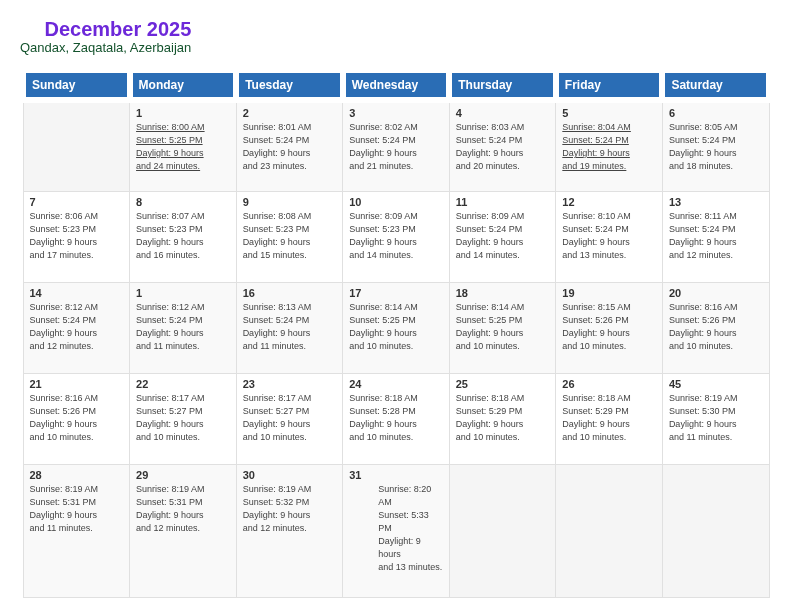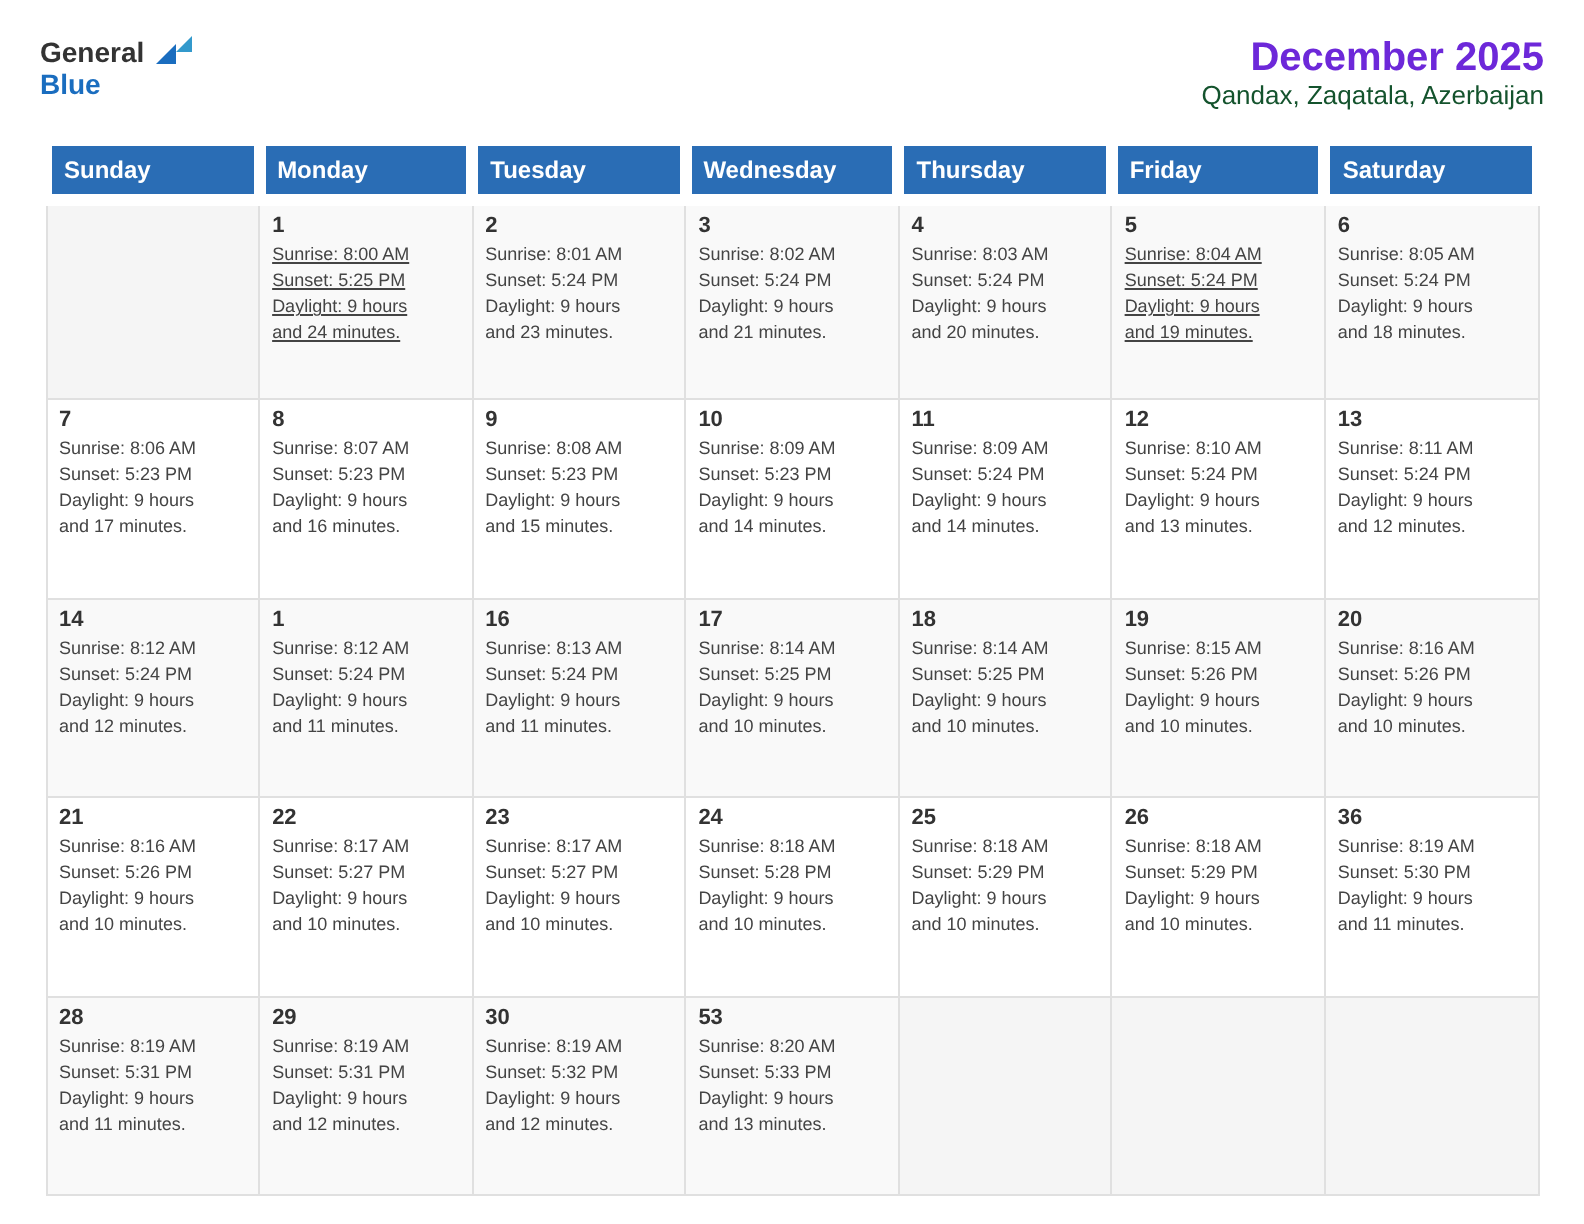--- a/index.html
+++ b/index.html
@@ -89,29 +89,20 @@
     }
     td.empty {
       background: #f5f5f5 !important;
     }
   </style>
 </head>
 <body>
 
 <div class="page">
   <div class="header">
-    <div class="logo">
-  <div style="display:flex;flex-direction:column;align-items:flex-start;">
-    <div style="font-size:14px;font-weight:bold;color:#333;line-height:1.15;">General
-      <span style="display:inline-block;width:0;height:0;border-left:10px solid transparent;border-bottom:10px solid #1a6dbf;margin-left:2px;vertical-align:middle;"></span>
-      <span style="display:inline-block;width:0;height:0;border-right:8px solid #3399cc;border-top:8px solid transparent;margin-left:-4px;vertical-align:top;"></span>
-    </div>
-    <div style="font-size:14px;font-weight:bold;color:#1a6dbf;line-height:1.15;">Blue</div>
-  </div>
-</div>
     <div class="title-block">
       <div class="month-title">December 2025</div>
       <div class="location">Qandax, Zaqatala, Azerbaijan</div>
     </div>
   </div>
 
   <table>
     <thead>
       <tr>
       <th>Sunday</th>
@@ -308,21 +299,21 @@
 and 10 minutes.</div>
           </td>
           <td>
             <span class="day-num">26</span>
             <div class="day-info" style="white-space: pre-line;">Sunrise: 8:18 AM
 Sunset: 5:29 PM
 Daylight: 9 hours
 and 10 minutes.</div>
           </td>
           <td>
-            <span class="day-num">36</span>
+            <span class="day-num">45</span>
             <div class="day-info" style="white-space: pre-line;">Sunrise: 8:19 AM
 Sunset: 5:30 PM
 Daylight: 9 hours
 and 11 minutes.</div>
           </td>
         </tr>
         <tr>
           <td>
             <span class="day-num">28</span>
             <div class="day-info" style="white-space: pre-line;">Sunrise: 8:19 AM
@@ -338,22 +329,22 @@
 and 12 minutes.</div>
           </td>
           <td>
             <span class="day-num">30</span>
             <div class="day-info" style="white-space: pre-line;">Sunrise: 8:19 AM
 Sunset: 5:32 PM
 Daylight: 9 hours
 and 12 minutes.</div>
           </td>
           <td>
-            <span class="day-num">53</span>
-            <div class="day-info" style="white-space: pre-line;">Sunrise: 8:20 AM
+            <span class="day-num">31</span>
+            <div class="day-info" style="white-space: pre-line; margin-left: 29px;">Sunrise: 8:20 AM
 Sunset: 5:33 PM
 Daylight: 9 hours
 and 13 minutes.</div>
           </td>
           <td class="empty"></td>
           <td class="empty"></td>
           <td class="empty"></td>
         </tr>
       </tbody>
   </table>

